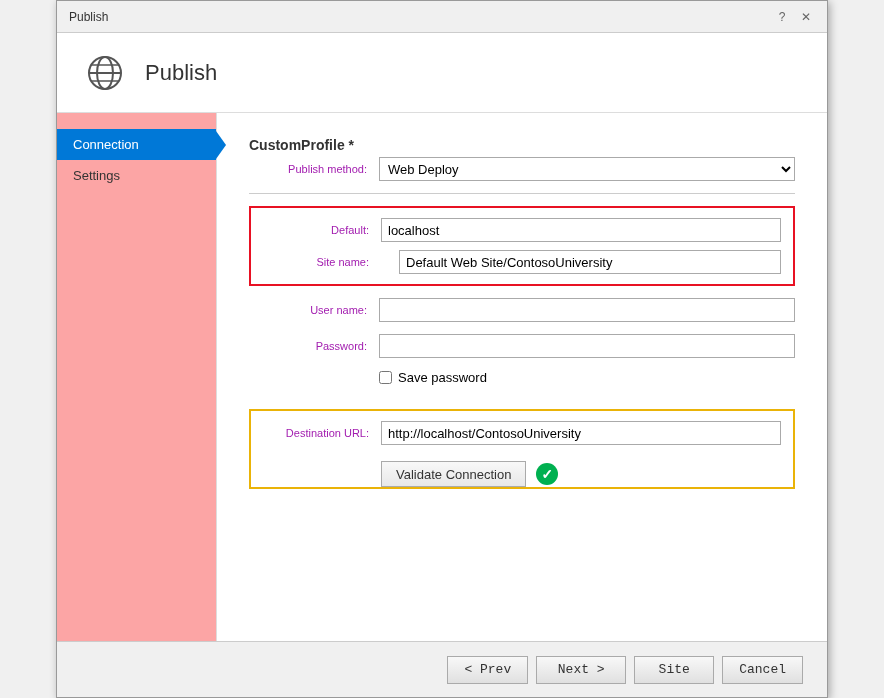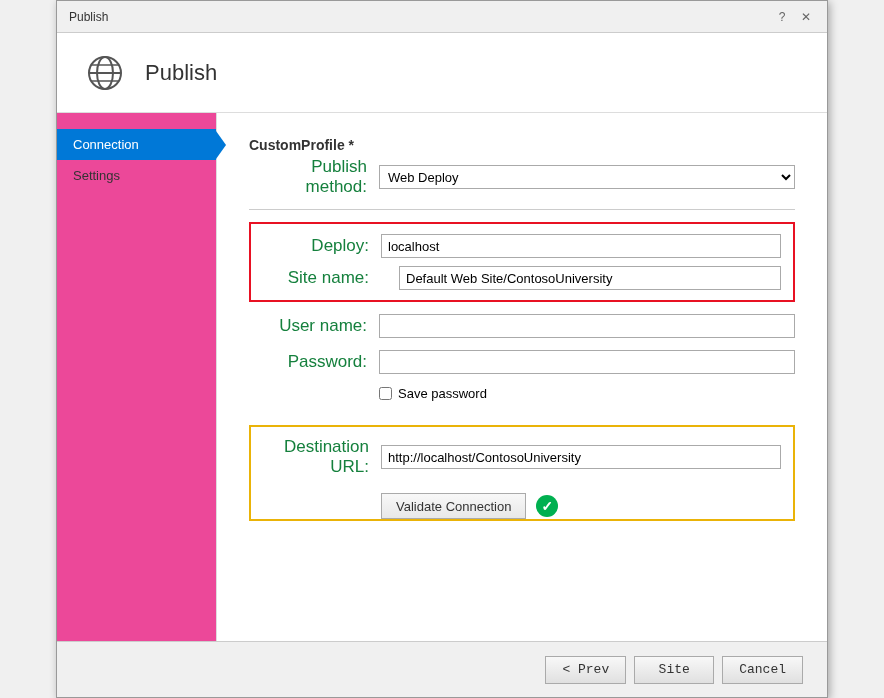--- a/index.html
+++ b/index.html
@@ -75,21 +75,21 @@
       font-weight: 300;
       color: #333;
     }
     .content {
       display: flex;
       flex: 1;
       overflow: hidden;
     }
     .sidebar {
       width: 160px;
-      background: #ec4899;
+      background: #fca5a5;
       padding: 16px 0;
       border-right: 1px solid #ddd;
     }
     .sidebar-item {
       padding: 8px 16px;
       cursor: pointer;
       font-size: 13px;
       color: #333;
       position: relative;
     }
@@ -122,22 +122,22 @@
     }
     .form-row {
       display: flex;
       align-items: center;
       margin-bottom: 12px;
     }
     .form-label {
       width: 130px;
       text-align: right;
       padding-right: 12px;
-      color: #15803d;
-      font-size: 17px;
+      color: #a21caf;
+      font-size: 11px;
       flex-shrink: 0;
     }
     .form-control {
       flex: 1;
       max-width: 480px;
     }
     .form-control input[type="text"],
     .form-control input[type="password"] {
       width: 100%;
       height: 24px;
@@ -274,21 +274,21 @@
           </select>
         </div>
       </div>
 
       <div class="divider"></div>
 
       <div style="margin-bottom:12px; margin-left:0;">
         <div style="border:2px solid #e81123; padding:10px 12px 10px 0;">
 
           <div class="form-row" style="margin-bottom:8px;">
-            <label class="form-label">Deploy:</label>
+            <label class="form-label">Default:</label>
             <div class="form-control">
               <input type="text" value="localhost" style="">
             </div>
           </div>
 
           <div class="form-row" style="margin-bottom:0;gap:18px;">
             <label class="form-label">Site name:</label>
             <div class="form-control">
               <input type="text" value="Default Web Site/ContosoUniversity" style="">
             </div>
@@ -333,16 +333,17 @@
             </div>
           </div>
         </div>
       </div>
 
     </div>
   </div>
 
   <div class="footer">
     <button class="footer-btn">&lt; Prev</button>
+    <button class="footer-btn next-btn">Next &gt;</button>
     <button class="footer-btn">Site</button>
     <button class="footer-btn">Cancel</button>
   </div>
 </div>
 
 </body></html>

